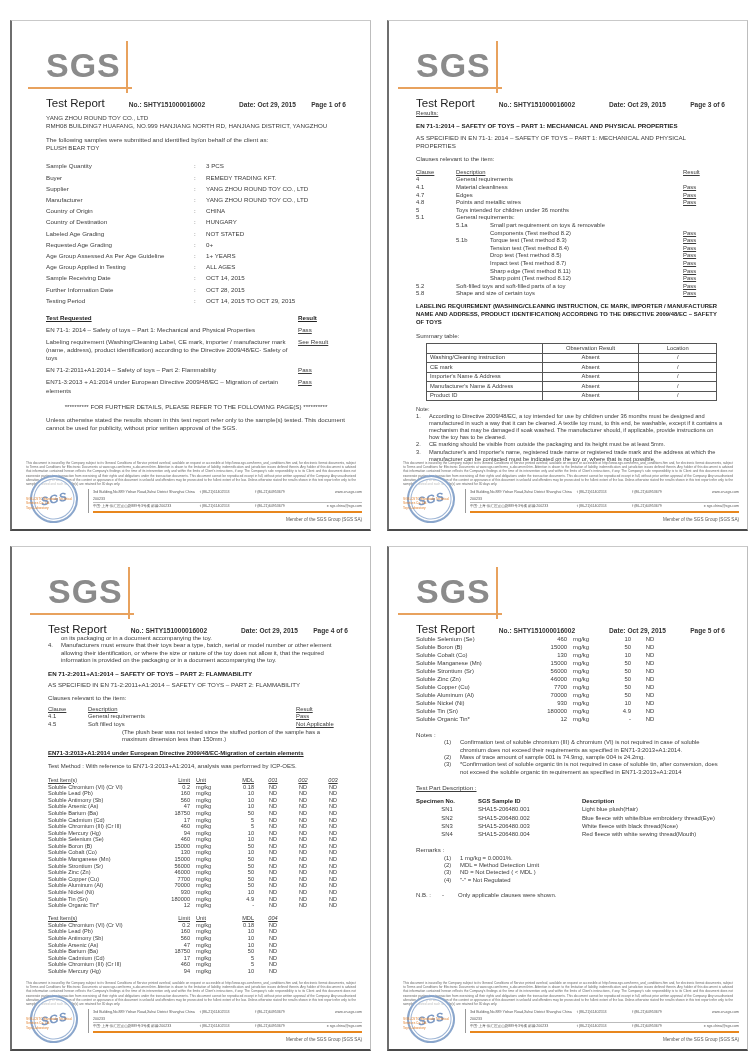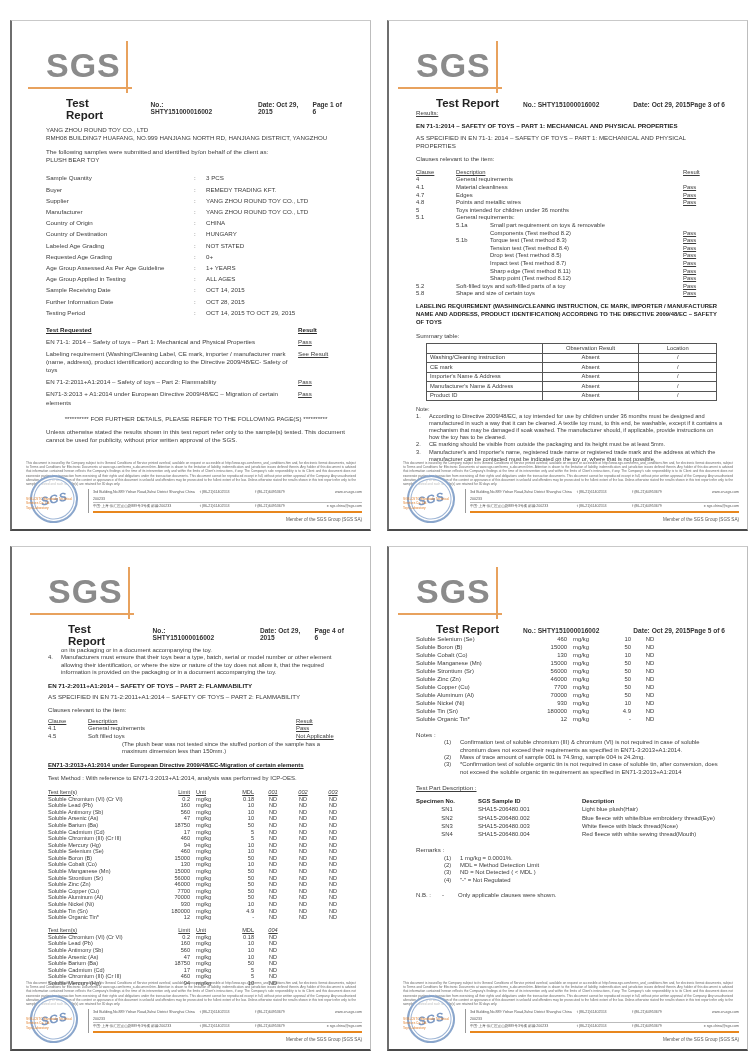--- a/index.html
+++ b/index.html
@@ -11,21 +11,21 @@
         border-top:1px solid #c9c9c9;border-right:1px solid #bdbdbd;
         border-left:2px solid #6e6e6e;border-bottom:2px solid #4a4a4a;}
   .inner{position:absolute;left:34px;right:24px;top:0;}
   
   .logo{position:relative;margin-top:24px;width:84px;height:44px;}
   .logo .sgs{font-size:34px;font-weight:bold;color:#8b8b8b;letter-spacing:1px;line-height:40px;}
   .logo .hline{position:absolute;left:-18px;bottom:0px;width:104px;height:2px;background:#e8a25e;}
   .logo .vline{position:absolute;right:2px;top:-4px;width:2px;height:52px;background:#e8a25e;}
   
   .hrow{display:flex;align-items:baseline;margin-top:8px;}
-  .hrow .tr{font-size:11.5px;font-weight:bold;color:#222;margin-left:20px;}
+  .hrow .tr{font-size:11.5px;font-weight:normal;color:#222;}
   .hrow .meta{font-size:6.6px;font-weight:bold;color:#333;}
   .hrow .m1{margin-left:24px;} .hrow .m2{margin-left:34px;} .hrow .m3{margin-left:30px;margin-left:auto;}
   
   .t{font-size:6.2px;line-height:1.35;}
   .b{font-weight:bold;color:#222;}
   .u{text-decoration:underline;}
   .sp8{height:8px}.sp5{height:5px}.sp3{height:3px}
   
   .frow{display:flex;font-size:6.2px;line-height:11.2px;}
   .frow .fl{width:148px;} .frow .fc{width:12px;} .frow .fv{flex:1;}

